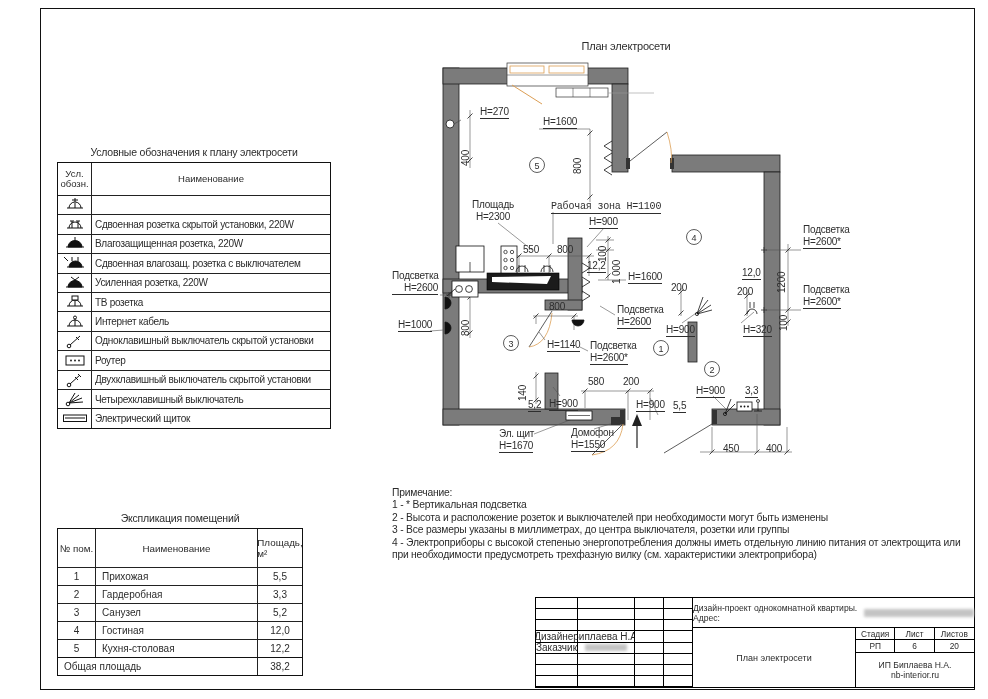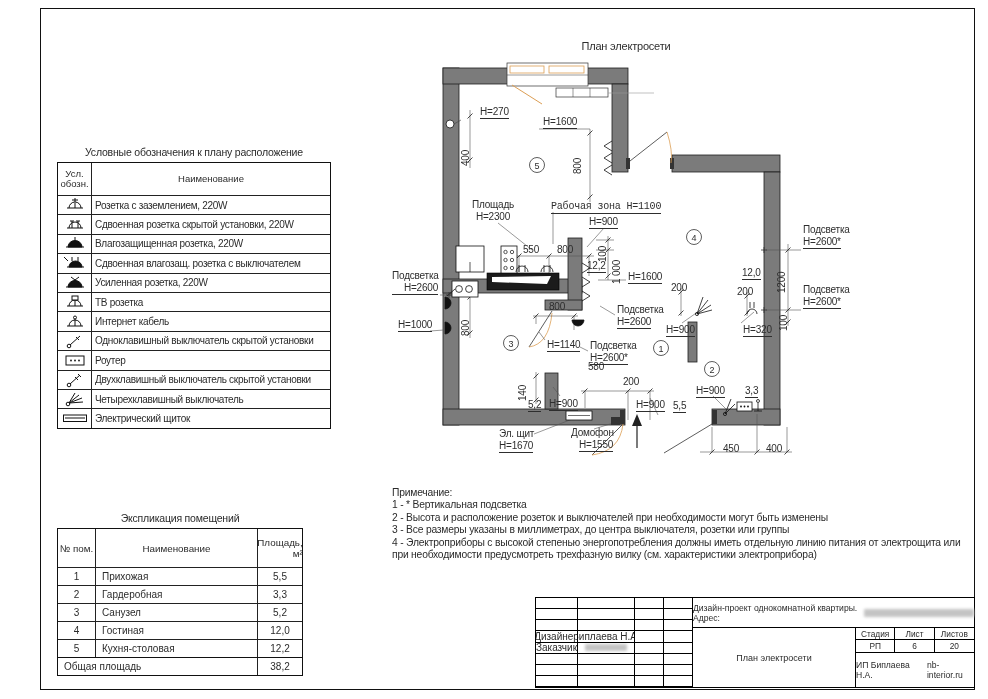--- a/index.html
+++ b/index.html
@@ -18,21 +18,21 @@
   .lhead{display:grid;grid-template-columns:34px 1fr;height:32px}
   .lhead>div{display:flex;align-items:center;justify-content:center;font-size:9.5px;text-align:center;line-height:10px}
   .lhead>div:first-child{border-right:1px solid #222}
   .lrow{display:grid;grid-template-columns:34px 1fr;height:19.4px;border-top:1px solid #222}
   .lico{display:flex;align-items:center;justify-content:center;border-right:1px solid #222}
   .llab{display:flex;align-items:center;font-size:10px;padding-left:3px;letter-spacing:-0.3px;white-space:nowrap;overflow:hidden}
   
   .rooms{position:absolute;left:57px;top:512px;width:246px}
   .rbox{border:1.8px solid #111}
   .rhead{display:grid;grid-template-columns:38px 1fr 44px;height:38px}
-  .rhead>div{display:flex;align-items:center;justify-content:center;font-size:9.8px;text-align:right;line-height:11px}
+  .rhead>div{display:flex;align-items:center;justify-content:center;font-size:9.8px;text-align:left;line-height:11px}
   .rhead>div:nth-child(1),.rhead>div:nth-child(2){border-right:1px solid #222}
   .rrow{display:grid;grid-template-columns:38px 1fr 44px;height:18px;border-top:1px solid #222}
   .rrow>div{display:flex;align-items:center;font-size:10px}
   .rrow>div:nth-child(1){justify-content:center;border-right:1px solid #222}
   .rrow>div:nth-child(2){padding-left:6px;border-right:1px solid #222}
   .rrow>div:nth-child(3){justify-content:center}
   .rtotal{display:grid;grid-template-columns:1fr 44px;height:18px;border-top:1.6px solid #111}
   .rtotal>div{display:flex;align-items:center;font-size:10px}
   .rtotal>div:first-child{padding-left:6px;border-right:1px solid #222}
   .rtotal>div:last-child{justify-content:center}
@@ -44,21 +44,21 @@
   .tb-cell{border-right:1px solid #000;border-bottom:1px solid #000;font-size:10px;display:flex;align-items:center;justify-content:center;overflow:hidden;white-space:nowrap}
   .tb-right{position:absolute;left:157px;top:0;right:0;bottom:0}
   .tb-band{height:30px;border-bottom:1.6px solid #000;display:flex;align-items:center;justify-content:center;font-size:8.6px;gap:4px}
   .tb-low{position:absolute;top:30px;left:0;right:0;bottom:0;display:flex}
   .tb-title{width:163px;border-right:1.6px solid #000;display:flex;align-items:center;justify-content:center;font-size:9px}
   .tb-stage{flex:1;position:relative}
   .tb-srow{display:grid;grid-template-columns:1fr 1fr 1fr}
   .tb-srow>div{border-right:1px solid #000;border-bottom:1px solid #000;font-size:8.3px;display:flex;align-items:center;justify-content:center;height:12px}
   .tb-srow>div:last-child{border-right:none}
   .tb-srow.vals>div{height:13px;border-bottom:1.6px solid #000}
-  .tb-company{height:34px;display:flex;flex-direction:row;align-items:center;justify-content:center;font-size:8.6px;line-height:10.5px}
+  .tb-company{height:34px;display:flex;flex-direction:column;align-items:center;justify-content:center;font-size:8.6px;line-height:10.5px}
   .blur{background:#c4c4c4;filter:blur(1.5px);border-radius:1px;display:inline-block}
 </style>
 </head>
 <body>
 
 <div class="frame"></div>
 
 <svg id="plan-svg" width="988" height="699" viewBox="0 0 988 699">
   <g fill="#7b7b7b" stroke="#1f1f1f" stroke-width="0.8">
     <rect x="443" y="68" width="16" height="357"></rect>
@@ -301,56 +301,55 @@
     <span class="ann" style="left: 549px; top: 302px;">800</span>
     <span class="ann u" style="left: 547px; top: 340px;">Н=1140</span>
     <span class="ann" style="left: 617px; top: 305px;">Подсветка</span>
     <span class="ann u" style="left: 617px; top: 317px;">Н=2600</span>
     <span class="ann" style="left: 590px; top: 341px;">Подсветка</span>
     <span class="ann u" style="left: 590px; top: 353px;">Н=2600*</span>
     <span class="ann" style="left: 656px; top: 344px; width: 10px; display: inline-block; text-align: center; font-size: 9px;">1</span>
     <span class="ann" style="left: 707px; top: 365px; width: 10px; display: inline-block; text-align: center; font-size: 9px;">2</span>
     <span class="ann u" style="left: 666px; top: 325px;">Н=900</span>
     <span class="ann u" style="left: 743px; top: 325px;">Н=320</span>
-    <span class="ann" style="left: 588px; top: 362px;">580</span>
+    <span class="ann" style="left: 588px; top: 377px;">580</span>
     <span class="ann" style="left: 623px; top: 377px;">200</span>
     <span class="ann rot" style="left: 518px; top: 401px;">140</span>
     <span class="ann u" style="left: 528px; top: 400px;">5,2</span>
     <span class="ann u" style="left: 549px; top: 399px;">Н=900</span>
     <span class="ann u" style="left: 636px; top: 400px;">Н=900</span>
     <span class="ann u" style="left: 673px; top: 401px;">5,5</span>
     <span class="ann u" style="left: 696px; top: 386px;">Н=900</span>
     <span class="ann u" style="left: 745px; top: 386px;">3,3</span>
     <span class="ann" style="left: 723px; top: 444px;">450</span>
     <span class="ann" style="left: 766px; top: 444px;">400</span>
     <span class="ann" style="left: 499px; top: 429px;">Эл. щит</span>
     <span class="ann u" style="left: 499px; top: 441px;">Н=1670</span>
     <span class="ann" style="left: 571px; top: 428px;">Домофон</span>
-    <span class="ann u" style="left: 571px; top: 440px; margin-left: 8px;">Н=1550</span>
+    <span class="ann u" style="left: 571px; top: 440px;">Н=1550</span>
   </div>
 
 <div class="legend">
-  <div class="panel-title">Условные обозначения к плану расположение</div>
+  <div class="panel-title">Условные обозначения к плану электросети</div>
   <div class="lbox">
     <div class="lhead">
       <div>Усл. обозн.</div>
       <div>Наименование</div>
     </div>
     <div id="legend-body">
         <div class="lrow">
           <div class="lico">
             <svg width="26" height="16" viewBox="0 0 26 16" fill="none" stroke="#111" stroke-width="1">
               <path d="M7 11 a6 6 0 0 1 12 0" fill="#fff"></path>
               <line x1="5" y1="11" x2="21" y2="11"></line>
               <line x1="13" y1="11" x2="13" y2="6"></line>
               <line x1="13" y1="5" x2="13" y2="1"></line>
               <line x1="10" y1="3" x2="16" y2="3"></line>
             </svg>
           </div>
-          <div class="llab">Розетка с заземлением, 220W</div>
         </div>
         <div class="lrow">
           <div class="lico">
             <svg width="26" height="16" viewBox="0 0 26 16" fill="none" stroke="#111" stroke-width="1">
               <path d="M7 11 a6 6 0 0 1 12 0" fill="#fff"></path>
               <line x1="5" y1="11" x2="21" y2="11"></line>
               <line x1="10" y1="11" x2="10" y2="4"></line>
               <line x1="16" y1="11" x2="16" y2="4"></line>
               <line x1="8" y1="4" x2="12" y2="4"></line>
               <line x1="14" y1="4" x2="18" y2="4"></line>

